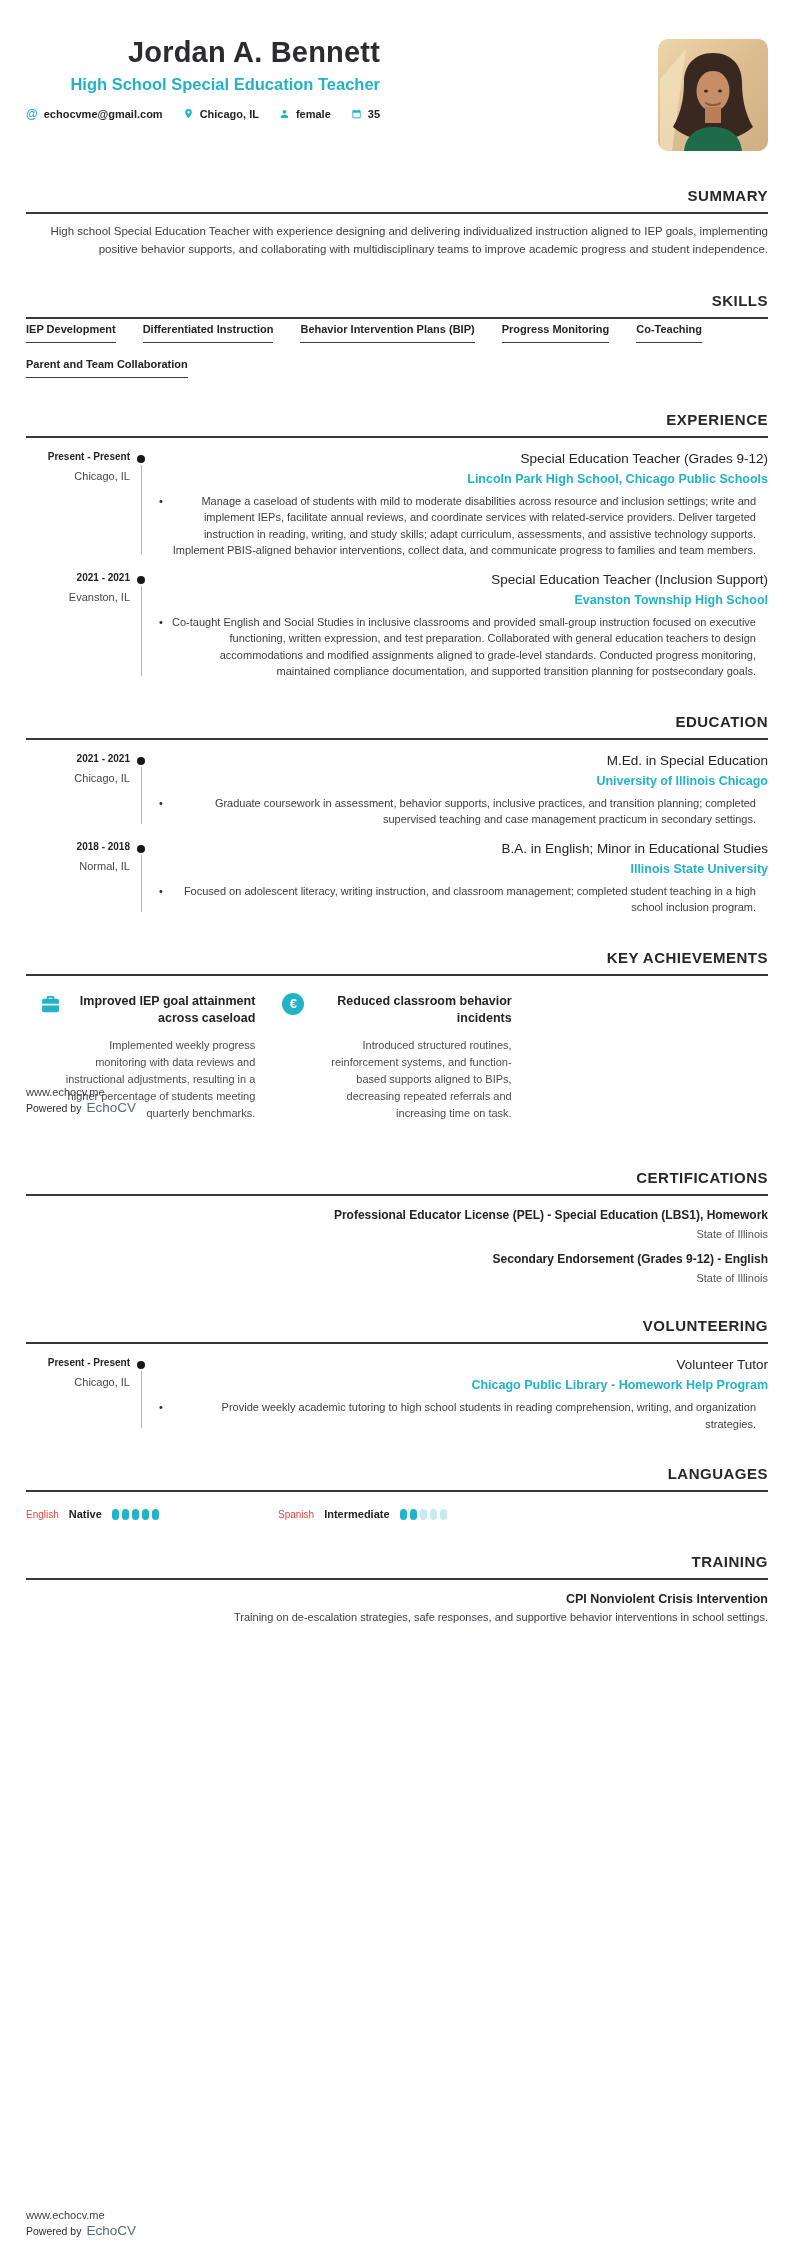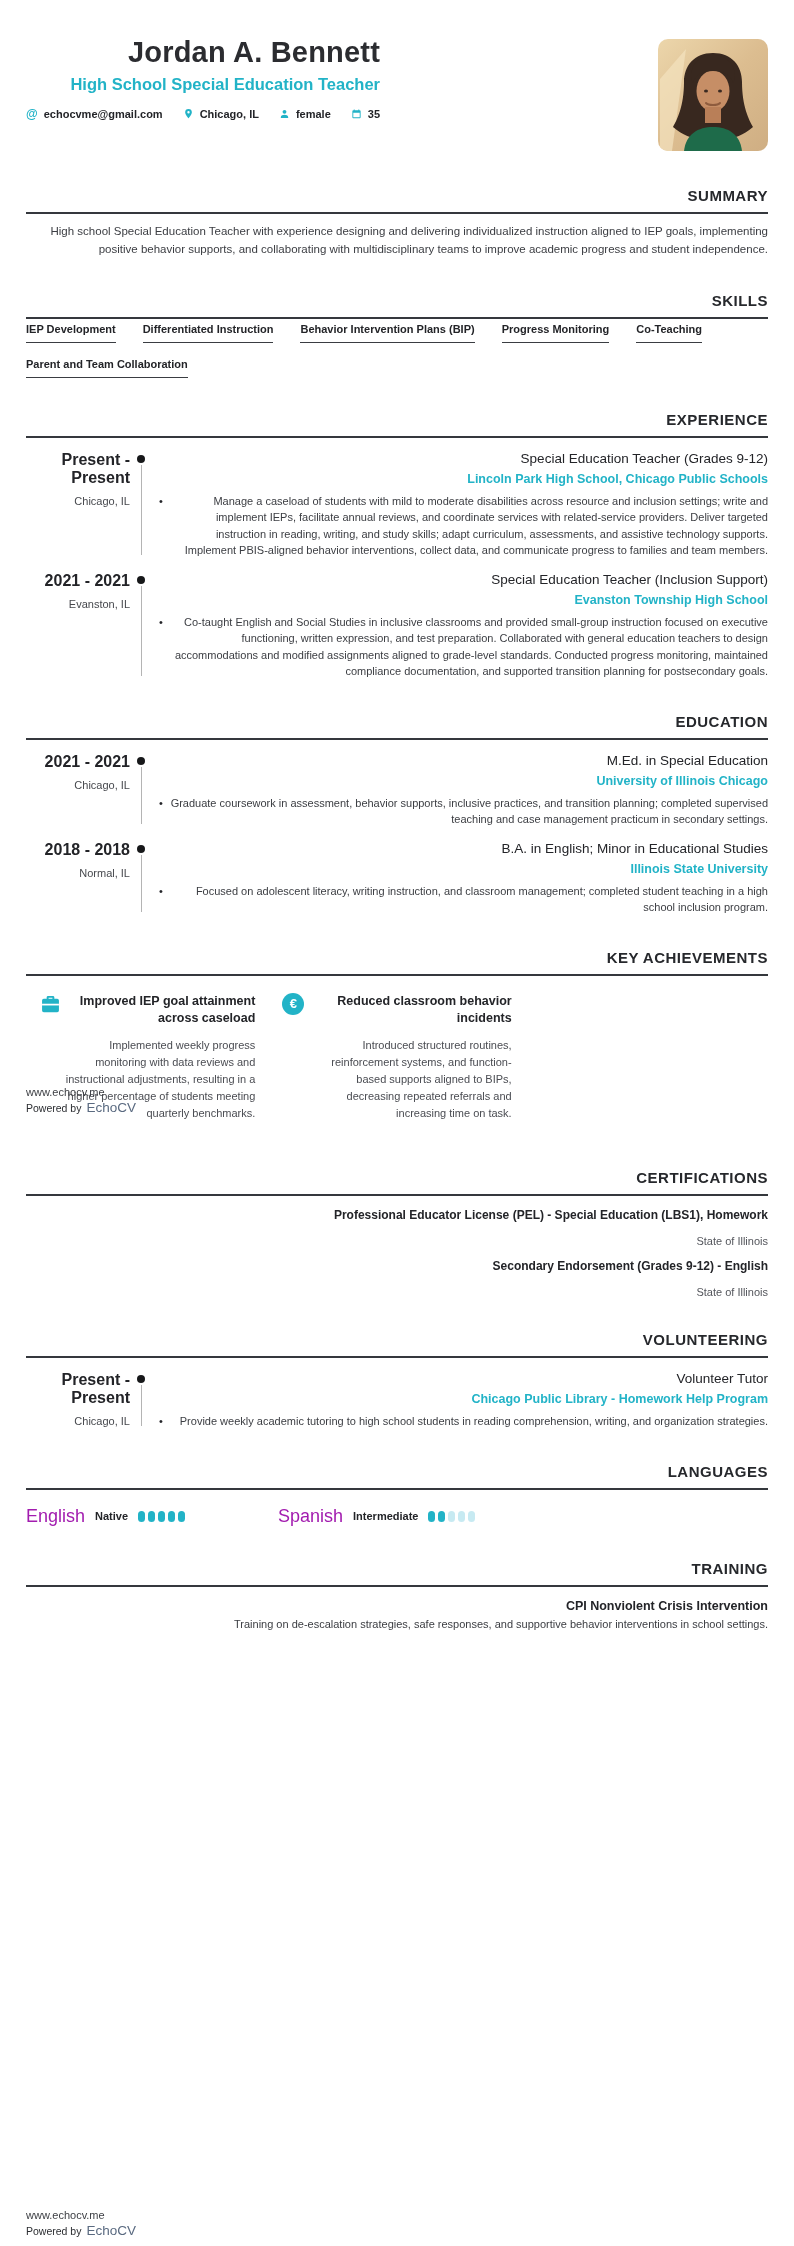--- a/index.html
+++ b/index.html
@@ -45,53 +45,53 @@
   }
   .summary-text{margin-top:9px;font-size:11.5px;line-height:1.55;color:var(--body)}
 
   
   .group-label{margin-top:10px;font-size:13.5px;color:var(--accent)}
   .chips{margin-top:4px;display:flex;flex-wrap:wrap;column-gap:27px;row-gap:15px}
   .chip{font-size:11px;font-weight:700;color:#232428;padding-bottom:7px;border-bottom:1.5px solid #3a3d42}
 
   
   .entry{display:grid;grid-template-columns:104px 22px 1fr;margin-top:13px}
-  .e-date{font-size:16px;font-weight:700;color:#232428}
+  .e-date{font-size:10px;font-weight:700;color:#232428}
   .e-loc{margin-top:8px;font-size:11px;color:#46484d}
   .tl{position:relative}
   .tl .dot{width:8px;height:8px;border-radius:50%;background:#17181a;margin:4px auto 0}
   .tl .line{position:absolute;left:50%;top:14px;bottom:4px;width:1px;background:#b4b4b4}
   .e-role{font-size:13.5px;color:#232428;margin-left:6px}
   .e-org{margin:6px 0 0 6px;font-size:12.5px;font-weight:700;color:var(--accent)}
-  .bullets{margin:7px 0 0 6px;list-style:none}
+  .bullets{margin:7px 12px 0 6px;list-style:none}
   .bullets li{position:relative;padding-left:12px;font-size:11px;line-height:1.5;color:var(--body)}
   .bullets li::before{content:"•";position:absolute;left:1px;top:0;color:#232428}
 
   
   .ach-grid{margin-top:17px;display:grid;grid-template-columns:repeat(3,1fr);column-gap:27px}
   .ach{display:grid;grid-template-columns:36px 1fr}
   .ach-icon{grid-row:1/3}
   .ach-icon .coin{
     width:22px;height:22px;border-radius:50%;background:var(--accent);
     color:#fff;font-size:13px;font-weight:700;display:flex;align-items:center;justify-content:center;
   }
   .ach-title{font-size:12.5px;font-weight:700;line-height:1.4;color:#232428}
   .ach-text{grid-column:2;margin-top:9px;font-size:11px;line-height:1.55;color:#4a4c52}
 
   
   .flat-item{margin-top:12px}
   .flat-title{font-size:12px;font-weight:700;color:#232428}
-  .flat-sub{margin-top:13px;font-size:11px;color:#54565c}
+  .flat-sub{margin-top:6px;font-size:11px;color:#54565c}
   .tr-title{font-size:12.5px;font-weight:700;color:#232428}
   .tr-desc{margin-top:5px;font-size:11px;color:var(--body)}
 
   
   .lang-row{margin-top:16px;display:flex}
   .lang{width:252px;display:flex;align-items:center;gap:10px}
-  .lang-name{font-size:18px;color:#a21caf}
+  .lang-name{font-size:10px;color:#ef4444}
   .lang-level{font-size:11px;font-weight:700;color:#232428}
   .dots{display:flex;gap:3px;align-items:center}
   .dotp{width:7px;height:11px;border-radius:4px}
   .dotp.filled{background:var(--accent)}
   .dotp.empty{background:var(--dot-empty)}
 
   
   .footer{
     position:absolute;left:26px;right:26px;bottom:7px;
     display:flex;justify-content:space-between;align-items:baseline;flex-direction:column;

